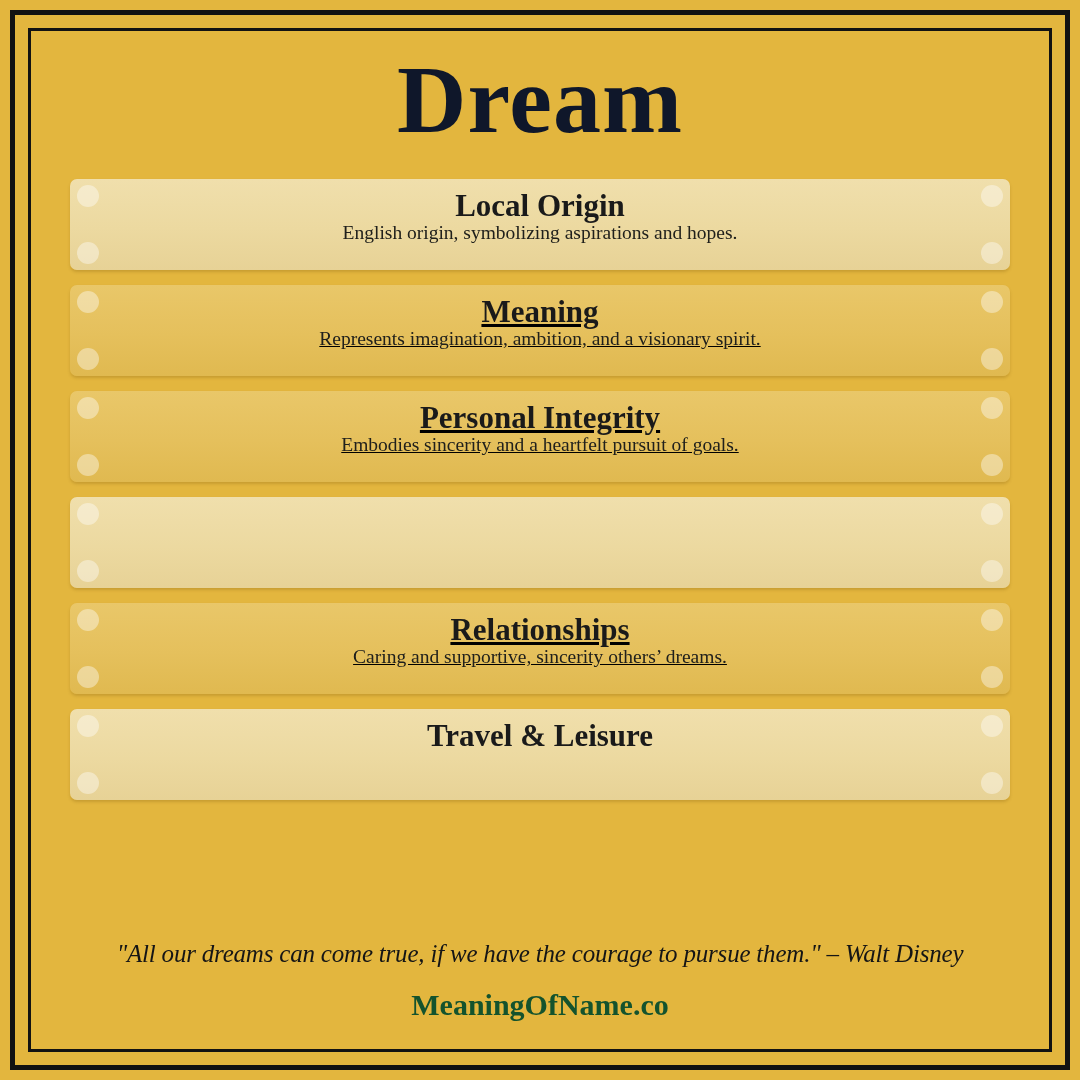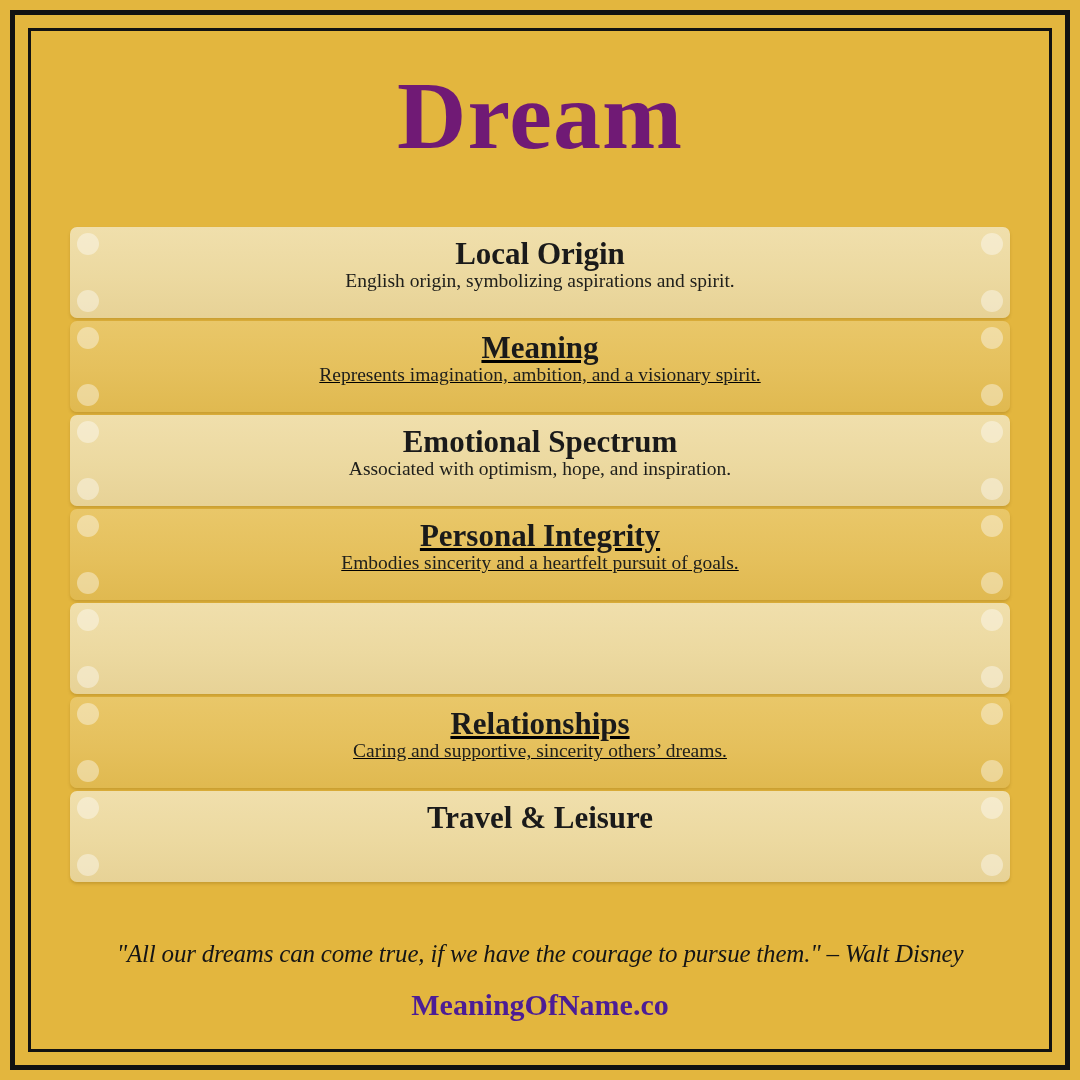--- a/index.html
+++ b/index.html
@@ -30,32 +30,32 @@
   .content {
     position: absolute;
     left: 40px; top: 38px; right: 40px; bottom: 40px;
     display: flex;
     flex-direction: column;
   }
   .title {
     text-align: center;
     font-size: 96px;
     font-weight: bold;
-    color: #701a75;
+    color: #0f172a;
     letter-spacing: 1px;
     line-height: 1.05;
-    margin-top: 28px;
+    margin-top: 12px;
     font-family: "Liberation Serif", serif;
   }
   .cards {
-    margin-top: 60px;
+    margin-top: 28px;
     padding: 0 30px;
     display: flex;
     flex-direction: column;
-    gap: 3px;
+    gap: 15px;
   }
   .card {
     position: relative;
     height: 91px;
     border-radius: 7px;
     padding: 6px 60px 0 60px;
     text-align: center;
     box-shadow: 0 2px 3px rgba(120, 85, 10, 0.25);
   }
   .card.light {
@@ -99,21 +99,21 @@
     font-size: 25px;
     font-style: italic;
     color: #151515;
     white-space: nowrap;
     letter-spacing: -0.2px;
   }
   .site {
     margin-top: 20px;
     font-size: 30px;
     font-weight: bold;
-    color: #4c1d95;
+    color: #14532d;
   }
 </style>
 </head>
 <body>
 
 <div class="poster">
   <div class="frame-outer"></div>
   <div class="frame-inner"></div>
 
   <div class="content">
@@ -121,40 +121,32 @@
     <div class="title">Dream</div>
 
     <div class="cards">
 
       <div class="card light">
         <span class="knob tl"></span>
         <span class="knob tr"></span>
         <span class="knob bl"></span>
         <span class="knob br"></span>
         <div class="card-title">Local Origin</div>
-        <div class="card-desc">English origin, symbolizing aspirations and spirit.</div>
+        <div class="card-desc">English origin, symbolizing aspirations and hopes.</div>
       </div>
 
       <div class="card dark">
         <span class="knob tl"></span>
         <span class="knob tr"></span>
         <span class="knob bl"></span>
         <span class="knob br"></span>
         <div class="card-title">Meaning</div>
         <div class="card-desc">Represents imagination, ambition, and a visionary spirit.</div>
       </div>
 
-      <div class="card light">
-        <span class="knob tl"></span>
-        <span class="knob tr"></span>
-        <span class="knob bl"></span>
-        <span class="knob br"></span>
-        <div class="card-title">Emotional Spectrum</div>
-        <div class="card-desc">Associated with optimism, hope, and inspiration.</div>
-      </div>
 
       <div class="card dark">
         <span class="knob tl"></span>
         <span class="knob tr"></span>
         <span class="knob bl"></span>
         <span class="knob br"></span>
         <div class="card-title">Personal Integrity</div>
         <div class="card-desc">Embodies sincerity and a heartfelt pursuit of goals.</div>
       </div>
 

